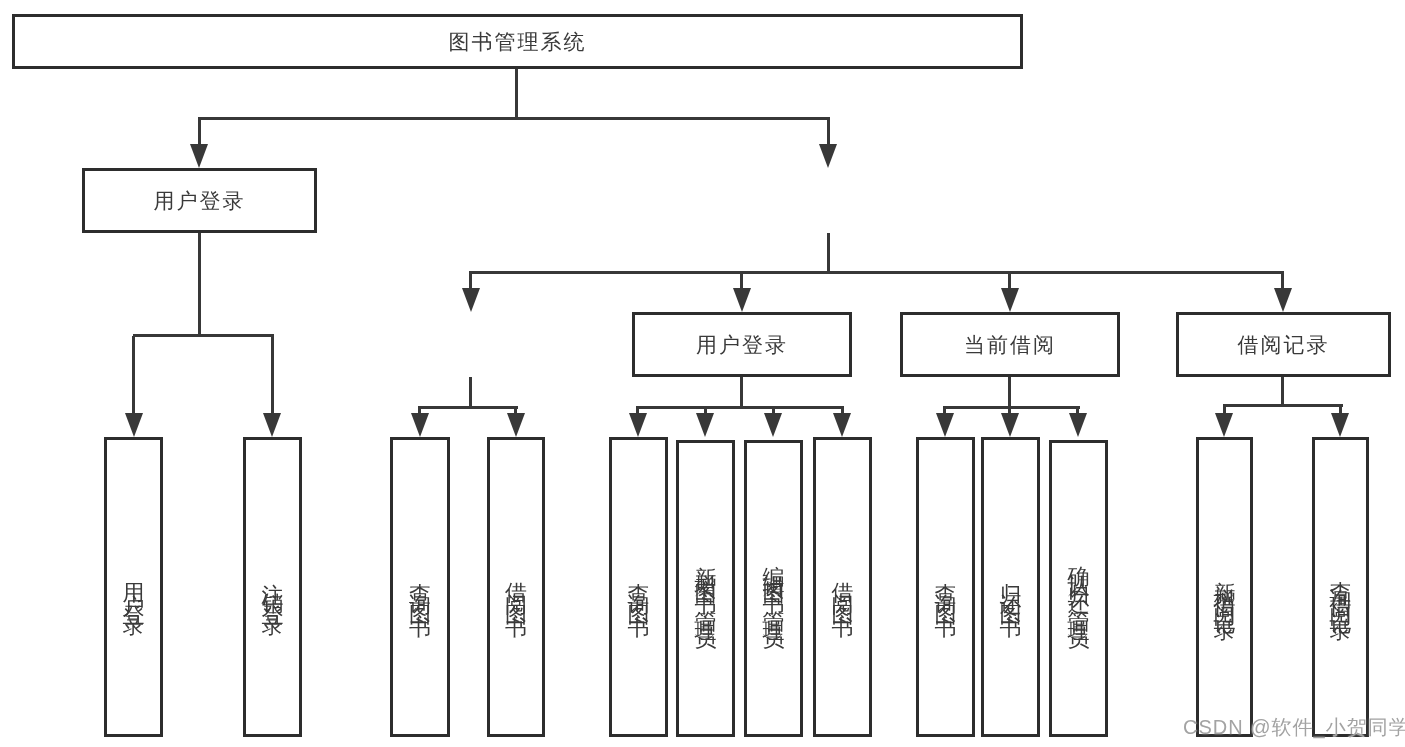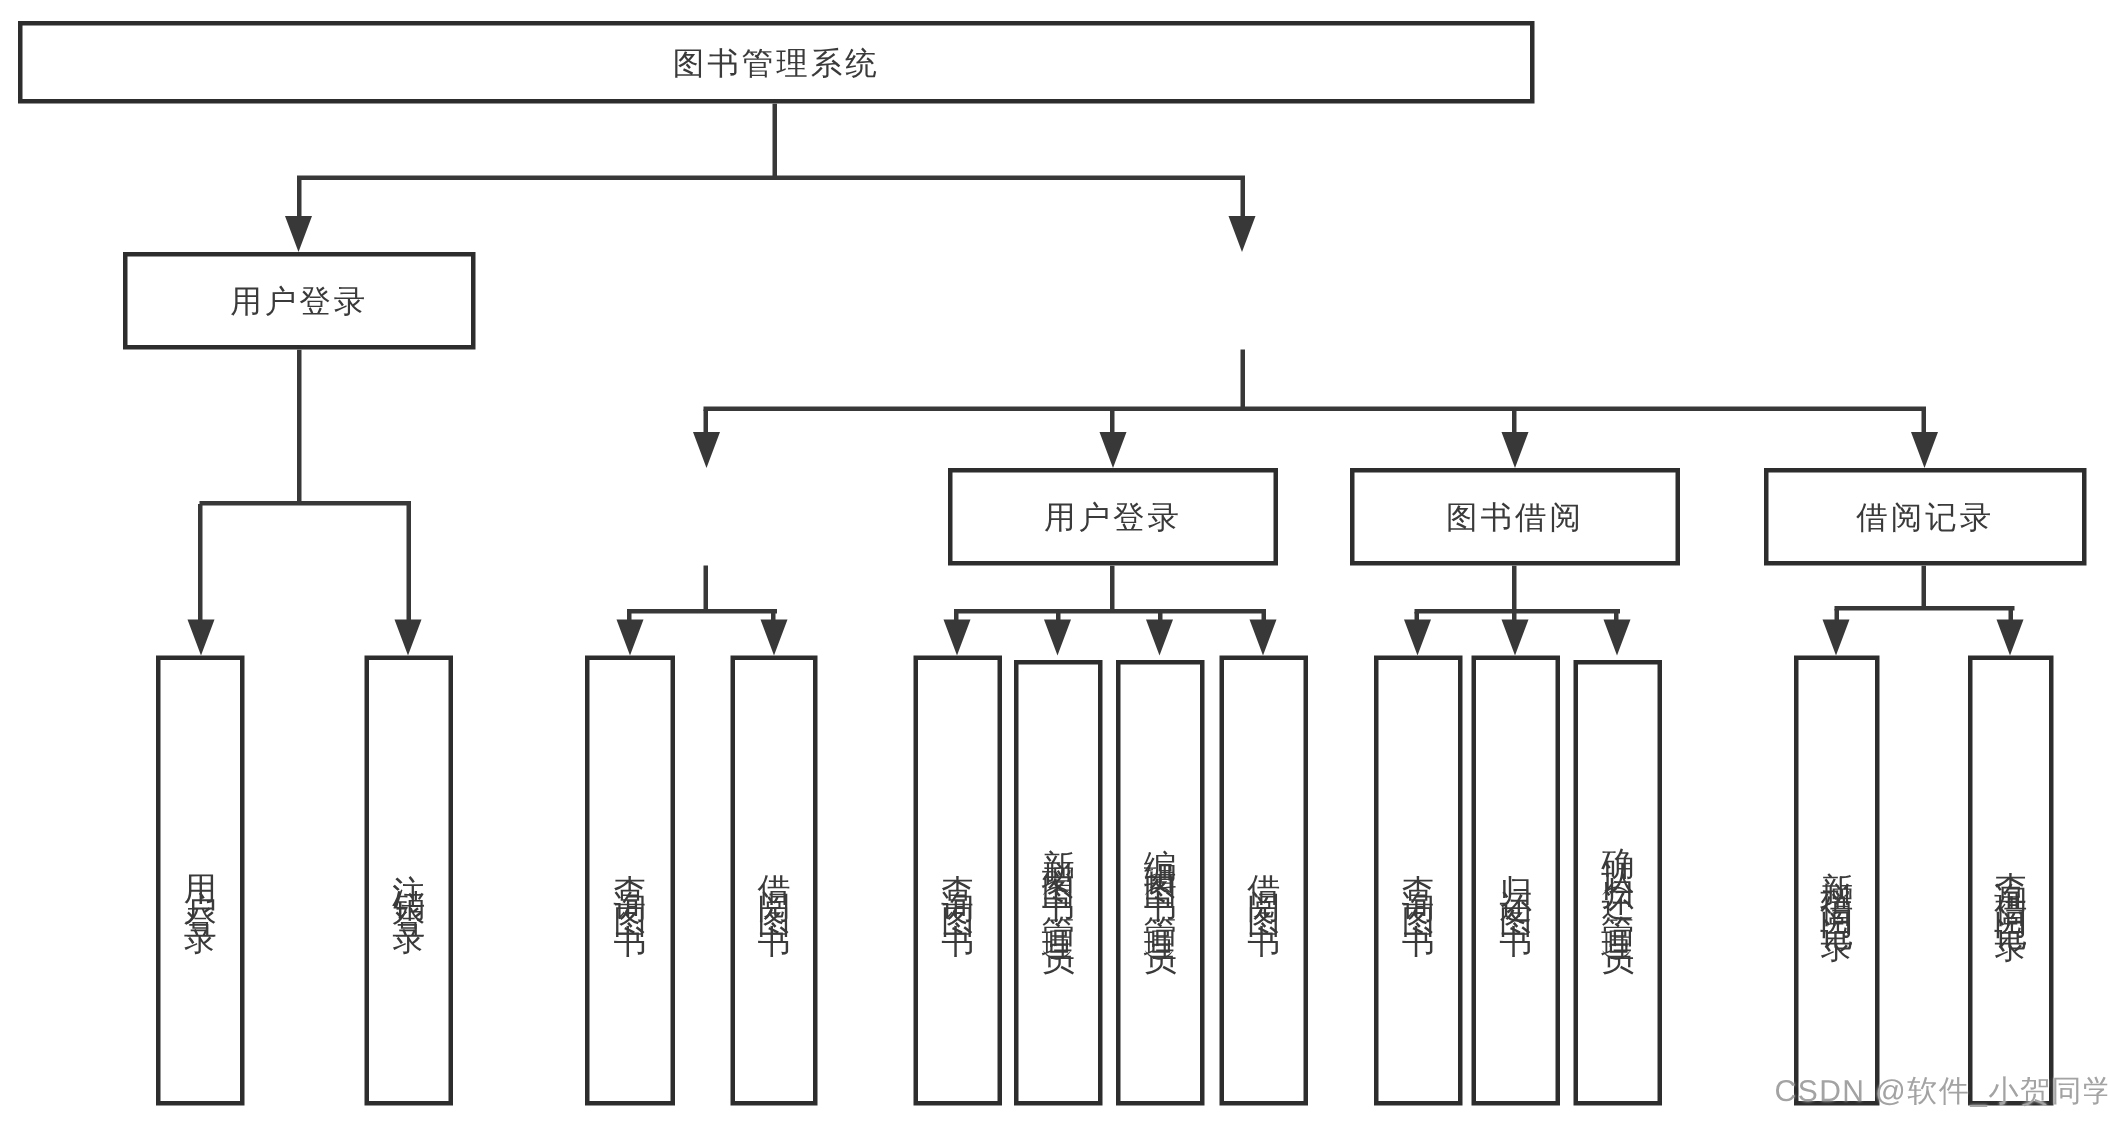--- a/index.html
+++ b/index.html
@@ -120,21 +120,21 @@
   </div>
 
   <div class="box hbox" style="left:82px;top:168px;width:235px;height:65px">
     <span>用户登录</span>
   </div>
 
   <div class="box hbox" style="left:632px;top:312px;width:220px;height:65px">
     <span>用户登录</span>
   </div>
   <div class="box hbox" style="left:900px;top:312px;width:220px;height:65px">
-    <span>图书借阅</span>
+    <span>当前借阅</span>
   </div>
   <div class="box hbox" style="left:1176px;top:312px;width:215px;height:65px">
     <span>借阅记录</span>
   </div>
 
   <div class="box vbox" style="left:104px;top:437px;width:59px;height:300px">
     <span class="vtext ls4">用户登录</span>
   </div>
   <div class="box vbox" style="left:243px;top:437px;width:59px;height:300px">
     <span class="vtext ls4">注销登录</span>

